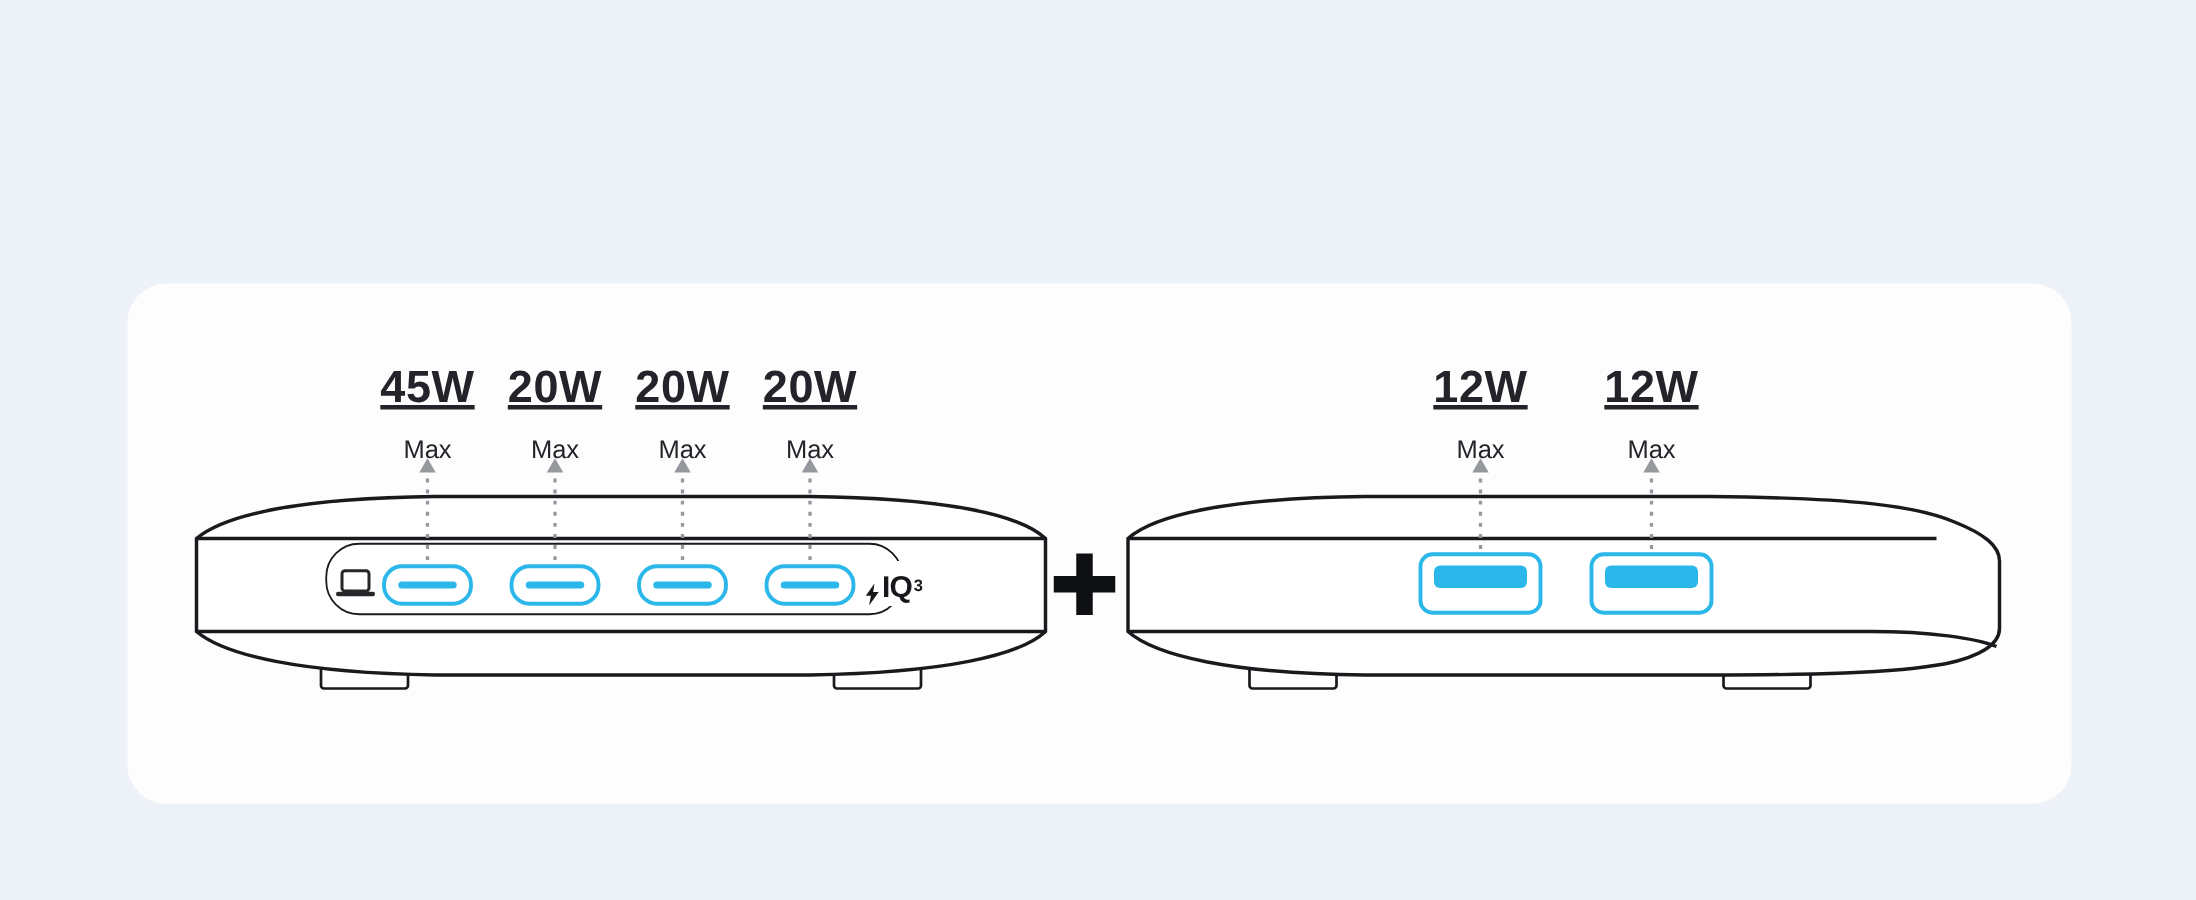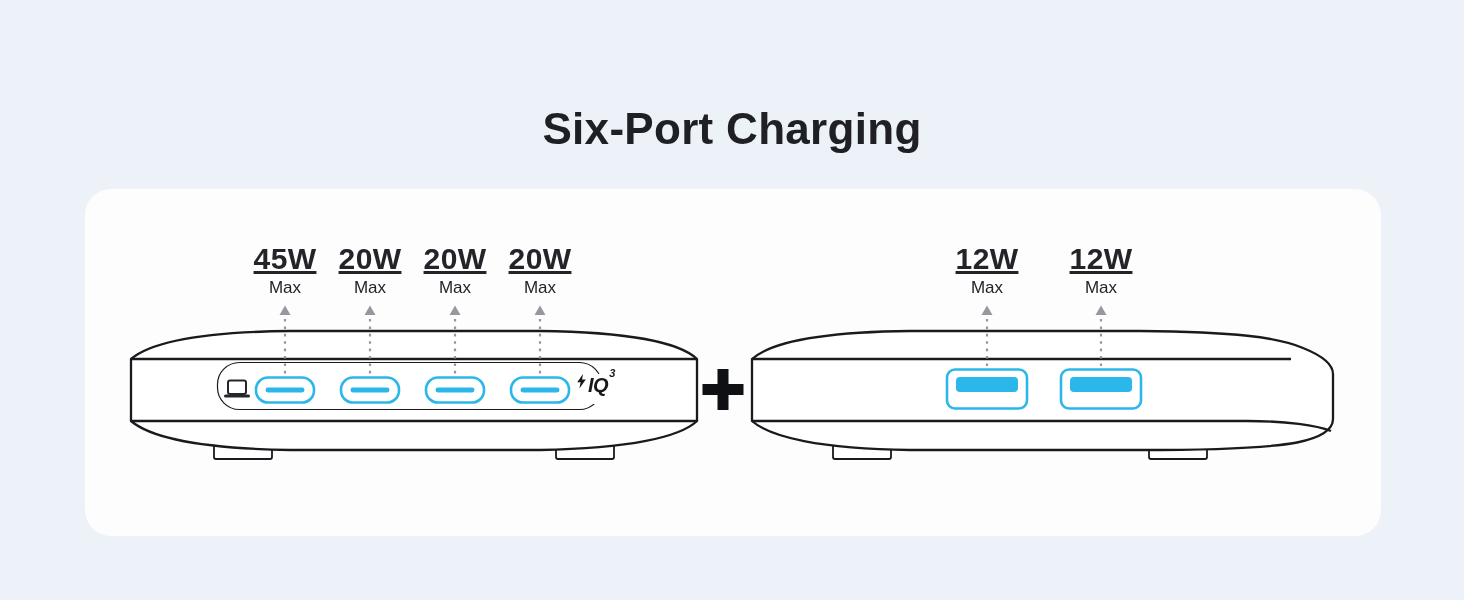--- a/index.html
+++ b/index.html
@@ -29,36 +29,35 @@
   .laptop-base{fill:#26262b;}
   .port-c{fill:#ffffff;stroke:var(--accent,#2bb7ea);stroke-width:2.6;}
   .port-bar{fill:var(--accent,#2bb7ea);}
   .port-a{fill:#ffffff;stroke:var(--accent,#2bb7ea);stroke-width:2.6;}
   .plus{fill:#0f1013;}
   .arrow-head{fill:var(--arrow,#8e9196);}
   .arrow-dots{stroke:var(--arrow,#9aa0a6);stroke-width:2.2;stroke-dasharray:2.6 4.8;fill:none;}
   
   .watt-label{position:absolute;top:243px;width:90px;text-align:center;}
   .watts{font-size:30px;font-weight:700;line-height:1.05;color:var(--label,#232329);letter-spacing:.4px;text-decoration:underline;}
-  .max{font-size:17px;font-weight:500;color:var(--label,#2e2e34);margin-top:3px;}
+  .max{font-size:17px;font-weight:500;color:var(--label,#2e2e34);margin-top:15px;}
   
   .iq-badge{
     position:absolute;left:574px;top:374px;height:30px;
-    display:flex;align-items:flex-start;background:#ffffff;padding:0 2px;font-style:italic;
+    display:flex;align-items:flex-end;background:#ffffff;padding:0 2px;
   }
   .iq-bolt{display:block;margin-right:1px;}
   .iq-text{font-size:20px;font-weight:800;color:#17171c;letter-spacing:-.5px;}
   .iq-sup{font-size:11px;font-weight:700;color:#17171c;position:relative;top:-7px;margin-left:1px;}
 </style>
 </head>
 <body>
 
 <div class="stage">
 
-  <h1 class="title">Six-Port Charging</h1>
 
   <div class="card"></div>
 
   <svg class="art" viewBox="0 0 1464 600" aria-hidden="true">
 
     <g>
       <rect class="foot" x="214" y="442" width="58" height="17" rx="2"></rect>
       <rect class="foot" x="556" y="442" width="58" height="17" rx="2"></rect>
       <path class="body-outline" d="M131,359 C150,343 200,332 290,331 L540,331 C630,332 680,343 697,359
                L697,421 C680,437 630,448.5 540,450 L290,450 C200,448.5 150,437 131,421 Z"></path>

